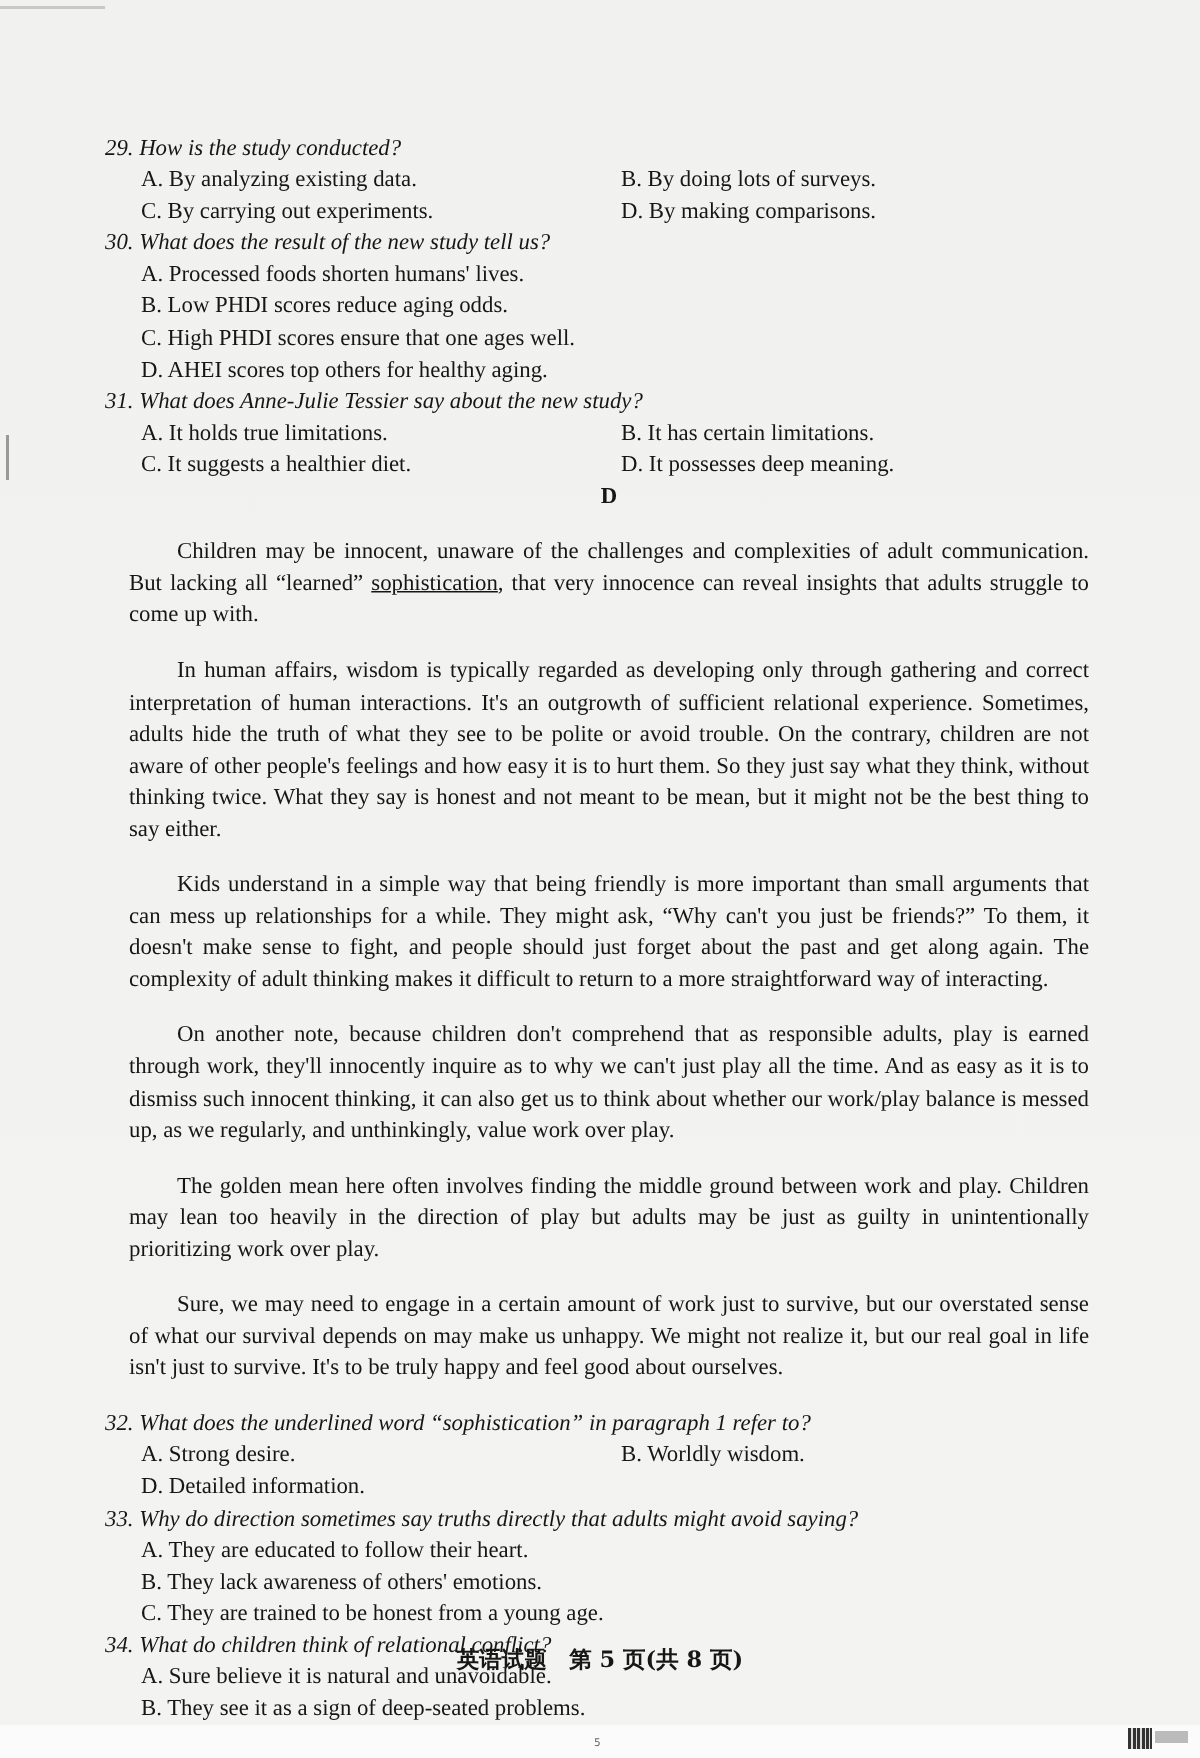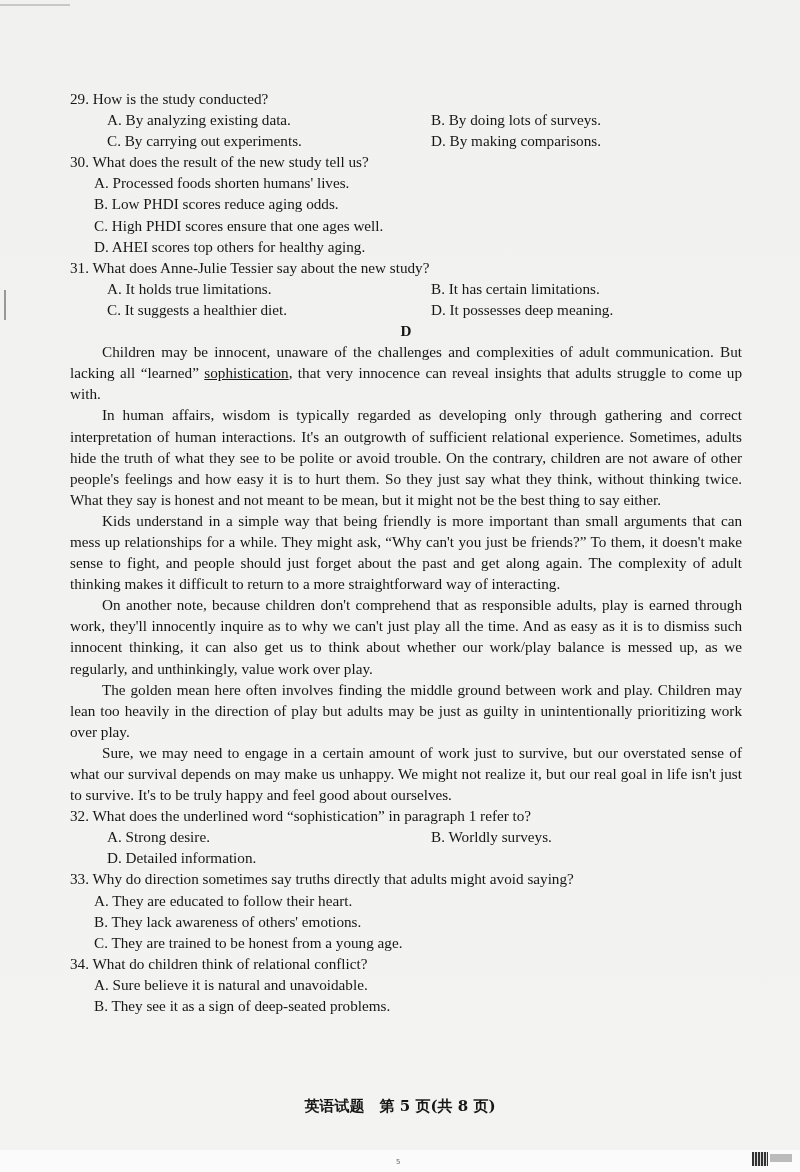--- a/index.html
+++ b/index.html
@@ -6,26 +6,26 @@
   body {
     width: 800px; height: 1172px; background: #f4f4f2; position: relative; overflow: hidden;
     font-family: "Liberation Serif", "DejaVu Serif", serif; color: #161616;
   }
   .page-bg {
     position: absolute; left: 0; top: 0; width: 800px; height: 1150px;
     background: linear-gradient(180deg, #f1f1ef 0%, #f3f3f1 100%);
   }
   .bottom-strip { position: absolute; left: 0; top: 1150px; width: 800px; height: 22px; background: #fbfbfb; }
   .content { position: absolute; left: 70px; top: 88px; width: 672px; font-size: 15.2px; line-height: 21.1px; }
-  .q { margin: 0; }
+  .q { margin: 0; font-style: italic; }
   .opt-row { display: flex; padding-left: 24px; }
-  .opt-row .col { width: 320px; margin-left: 13px; }
+  .opt-row .col { width: 320px; }
   .opt { padding-left: 24px; }
   .section-title { text-align: center; font-weight: bold; margin: 0; }
-  .para { text-indent: 32px; text-align: justify; margin: 0; }
+  .para { text-indent: 32px; text-align: justify; margin: 16px; }
   .underline { text-decoration: underline; }
   .footer { position: absolute; top: 1097px; left: 0; width: 800px; text-align: center; font-weight: bold; font-size: 15px; font-family: "DejaVu Serif", serif; }
   .page-num { position: absolute; top: 1158px; left: 396px; font-size: 7px; color: #666; font-family: "DejaVu Sans", sans-serif; }
   .qr { position: absolute; top: 1152px; left: 752px; width: 16px; height: 14px;
         background: repeating-linear-gradient(90deg, #333 0 2px, #ddd 2px 3px); }
   .brand { position: absolute; top: 1154px; left: 770px; width: 22px; height: 8px; background: #bbb; }
   .margin-mark { position: absolute; left: 4px; top: 290px; width: 2px; height: 30px; background: #999; }
   .top-mark { position: absolute; left: 0; top: 4px; width: 70px; height: 2px; background: #c8c8c8; }
 </style>
 </head>
@@ -77,21 +77,21 @@
     <p class="para">Kids understand in a simple way that being friendly is more important than small arguments that can mess up relationships for a while. They might ask, “Why can't you just be friends?” To them, it doesn't make sense to fight, and people should just forget about the past and get along again. The complexity of adult thinking makes it difficult to return to a more straightforward way of interacting.</p>
     <p class="para">On another note, because children don't comprehend that as responsible adults, play is earned through work, they'll innocently inquire as to why we can't just play all the time. And as easy as it is to dismiss such innocent thinking, it can also get us to think about whether our work/play balance is messed up, as we regularly, and unthinkingly, value work over play.</p>
     <p class="para">The golden mean here often involves finding the middle ground between work and play. Children may lean too heavily in the direction of play but adults may be just as guilty in unintentionally prioritizing work over play.</p>
     <p class="para">Sure, we may need to engage in a certain amount of work just to survive, but our overstated sense of what our survival depends on may make us unhappy. We might not realize it, but our real goal in life isn't just to survive. It's to be truly happy and feel good about ourselves.</p>
   </div>
 
   <div>
     <p class="q"><span>32.</span> <span>What does the underlined word “sophistication” in paragraph 1 refer to?</span></p>
     <div class="opt-row">
       <span class="col">A. Strong desire.</span>
-      <span class="col">B. Worldly surveys.</span>
+      <span class="col">B. Worldly wisdom.</span>
     </div>
     <div class="opt-row">
       <span class="col">D. Detailed information.</span>
     </div>
   </div>
 
   <div>
     <p class="q"><span>33.</span> <span>Why do direction sometimes say truths directly that adults might avoid saying?</span></p>
     <div class="opt">A. They are educated to follow their heart.</div>
     <div class="opt">B. They lack awareness of others' emotions.</div>

